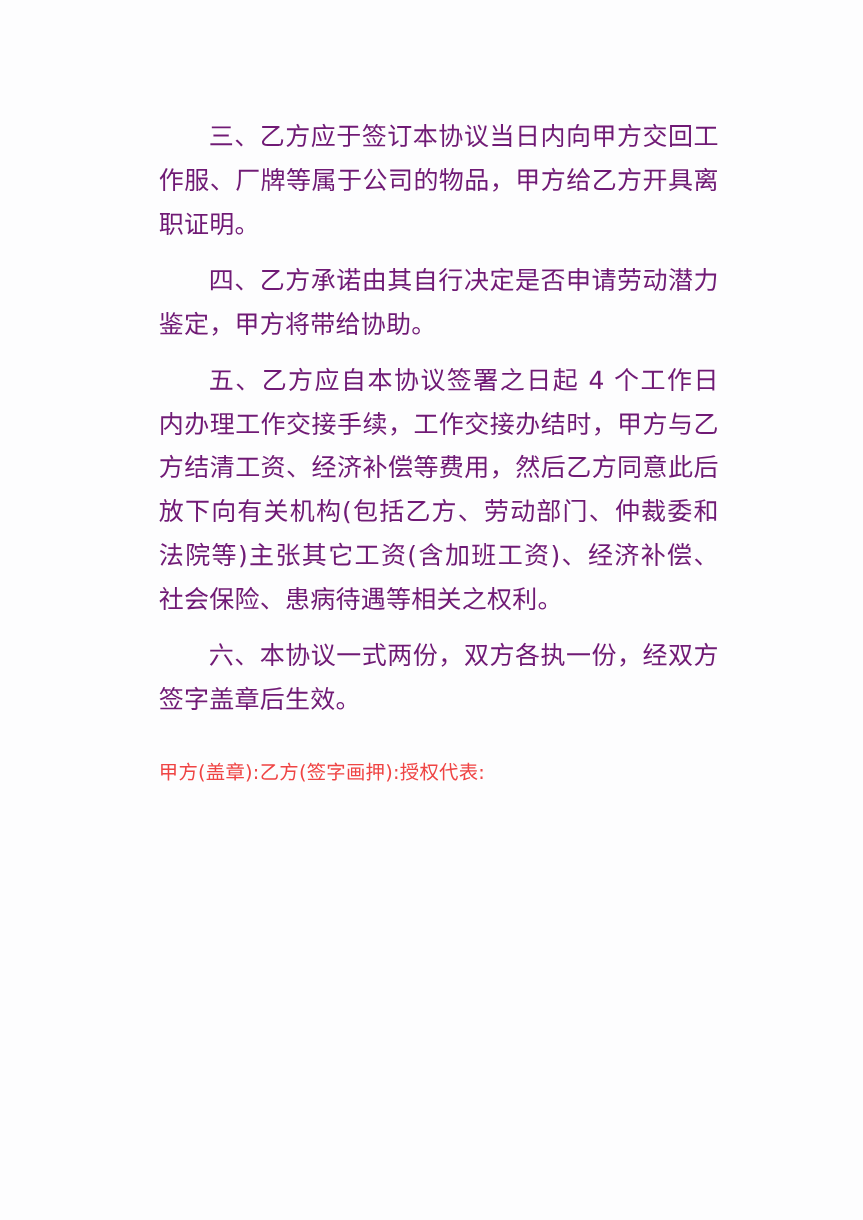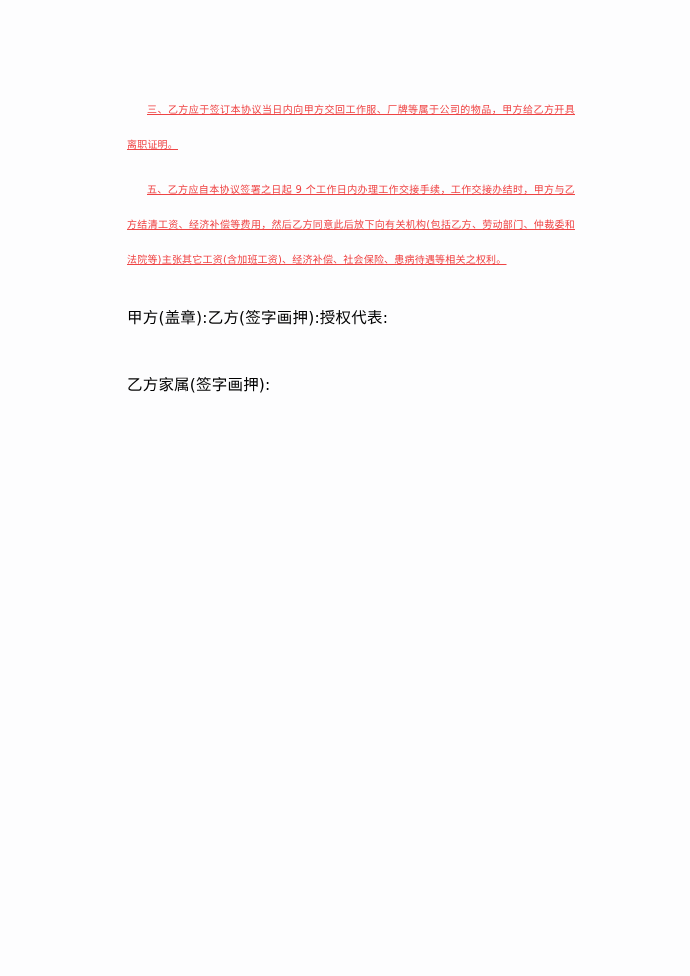--- a/index.html
+++ b/index.html
@@ -25,77 +25,77 @@
     padding: 92px 115px 0 127px;
   }
 
   .doc-body {
     width: 448px;
   }
 
   
   .clause {
     margin: 0 0 10px 0;
-    font-size: 10px;
+    font-size: 20px;
     line-height: 35px;
     text-align: justify;
     text-justify: inter-ideograph;
     text-indent: 2em;
     letter-spacing: 0.2px;
-    color: #ef4444;
+    color: #701a75;
     word-break: break-all;
-    text-decoration: underline;
   }
 
   .clause:last-of-type {
     margin-bottom: 0;
   }
 
   
   .sig-line {
     margin: 0;
     font-size: 15.5px;
     line-height: 35px;
     text-align: left;
     text-indent: 0;
     letter-spacing: 0.2px;
-    color: #000000;
+    color: #ef4444;
     white-space: pre;
   }
 
   .spacer-sm { height: 10px; }
   .spacer-md { height: 14px; }
   .spacer-lg { height: 18px; }
 
   .sig-block { margin-top: 14px; }
 </style>
 </head>
 <body>
 
 <div class="page">
   <div class="doc-body">
 
     <p class="clause">三、乙方应于签订本协议当日内向甲方交回工作服、厂牌等属于公司的物品，甲方给乙方开具离职证明。</p>
 
+    <p class="clause">四、乙方承诺由其自行决定是否申请劳动潜力鉴定，甲方将带给协助。</p>
 
-    <p class="clause">五、乙方应自本协议签署之日起 9 个工作日内办理工作交接手续，工作交接办结时，甲方与乙方结清工资、经济补偿等费用，然后乙方同意此后放下向有关机构(包括乙方、劳动部门、仲裁委和法院等)主张其它工资(含加班工资)、经济补偿、社会保险、患病待遇等相关之权利。</p>
+    <p class="clause">五、乙方应自本协议签署之日起 4 个工作日内办理工作交接手续，工作交接办结时，甲方与乙方结清工资、经济补偿等费用，然后乙方同意此后放下向有关机构(包括乙方、劳动部门、仲裁委和法院等)主张其它工资(含加班工资)、经济补偿、社会保险、患病待遇等相关之权利。</p>
 
+    <p class="clause">六、本协议一式两份，双方各执一份，经双方签字盖章后生效。</p>
 
     <div class="sig-block">
 
       <div class="spacer-sm"></div>
 
       <p class="sig-line">甲方(盖章):乙方(签字画押):授权代表:</p>
 
       <div class="spacer-md"></div>
 
 
       <div class="spacer-lg"></div>
 
-      <p class="sig-line">乙方家属(签字画押):</p>
 
       <div class="spacer-md"></div>
 
 
     </div>
 
   </div>
 </div>
 
 </body></html>

